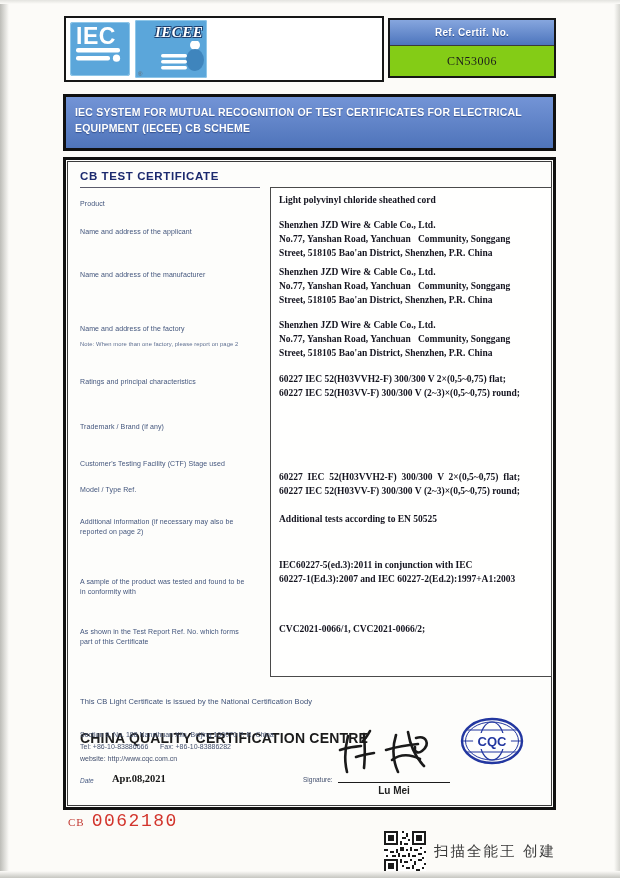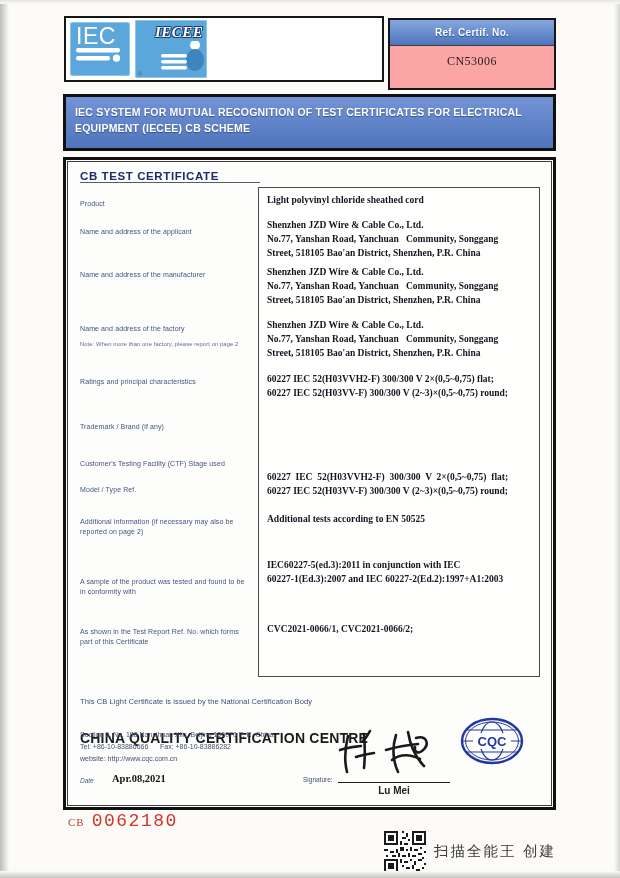--- a/index.html
+++ b/index.html
@@ -20,36 +20,36 @@
   .logo-box {
     position:absolute; left:64px; top:16px; width:320px; height:66px;
     background:#fff; border:2px solid #161616; display:flex; align-items:center;
     padding:3px 4px; gap:5px;
   }
   .iec-logo {
     width:60px; height:54px; background:#5ba6da; border-radius:3px;
     padding:2px 6px; position:relative; box-shadow:inset 0 0 0 1px #8ec6e8;
   }
   .iec-logo .iec-text {
-    color:#fff; font-weight:normal; font-size:23px; line-height:1.05; letter-spacing:0.5px;
+    color:#fff; font-weight:bold; font-size:23px; line-height:1.05; letter-spacing:0.5px;
     font-family:"Liberation Sans", sans-serif;
   }
   .iecee-logo {
     width:72px; height:58px; background:#5ba6da; border-radius:2px;
     position:relative; padding:4px 20px; box-shadow:inset 0 0 0 1px #8ec6e8;
   }
   .iecee-text {
     display:block; font-family:"Liberation Serif", serif; font-style:italic; font-weight:bold;
     font-size:15px; color:#fff; letter-spacing:0.5px;
     text-shadow:1px 1px 0 #1d3f6e, -1px 1px 0 #1d3f6e, 1px -1px 0 #1d3f6e, -1px -1px 0 #1d3f6e;
   }
   .reg-mark { position:absolute; left:72px; bottom:3px; font-size:6px; color:#666; }
   .ref-box {
-    position:absolute; left:388px; top:18px; width:168px; height:72px;
-    border:2px solid #161616; background:#fca5a5;
+    position:absolute; left:388px; top:18px; width:168px; height:60px;
+    border:2px solid #161616; background:#84cc16;
   }
   .ref-header {
     height:26px; background:linear-gradient(180deg,#86a6de,#4d75bd);
     border-bottom:1px solid #3a3a3a; display:flex; align-items:center; justify-content:center;
     color:#fff; font-weight:bold; font-size:10px; letter-spacing:0.3px;
     text-shadow:0 1px 1px #2a4a8a;
   }
   .ref-value {
     text-align:center; padding-top:8px; font-family:"Liberation Serif", serif;
     font-size:12px; color:#1c1c1c; letter-spacing:0.5px;
@@ -65,24 +65,24 @@
 
   
   .main-box {
     position:absolute; left:63px; top:157px; width:493px; height:653px;
     border:3px solid #111; background:#fdfdfb;
   }
   .main-box-inner { position:absolute; inset:1px; border:1px solid #3c3c3c; pointer-events:none; }
   .cert-title {
     position:absolute; left:14px; top:10px; width:180px;
     color:#1c2a6e; font-weight:bold; font-size:11.5px; letter-spacing:0.6px;
-    border-bottom:1px solid #5a5a6a; 
+    border-bottom:1px solid #5a5a6a; padding-bottom:5px;
   }
   .value-box {
-    position:absolute; left:192px; top:27px; width:282px; height:490px;
+    position:absolute; left:204px; top:27px; width:282px; height:490px;
     border:1px solid #4a4a4a; background:#fffffe;
   }
   .val {
     position:absolute; left:8px; width:268px;
     font-family:"Liberation Serif", serif; font-weight:bold; font-size:9.5px;
     color:#14141f; line-height:1.45; white-space:pre-wrap;
   }
   .v-product     { top:6px; }
   .v-applicant   { top:31px; }
   .v-manufacturer{ top:78px; }

